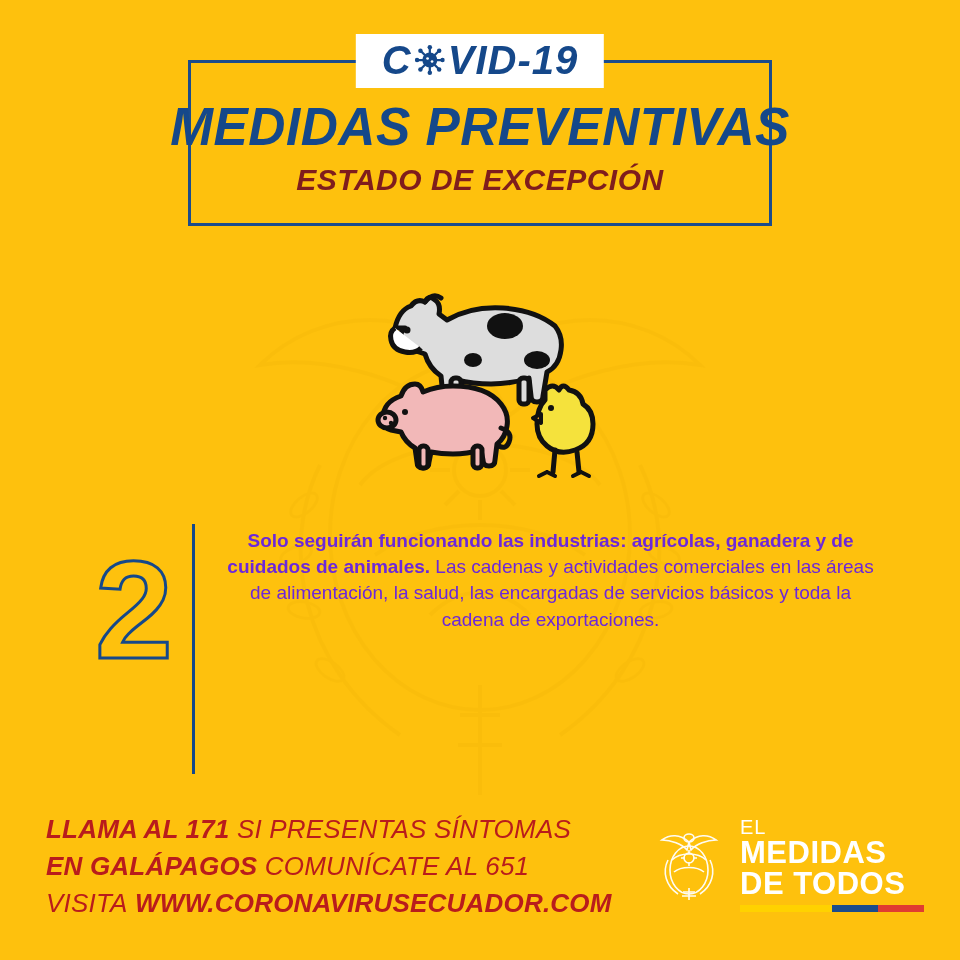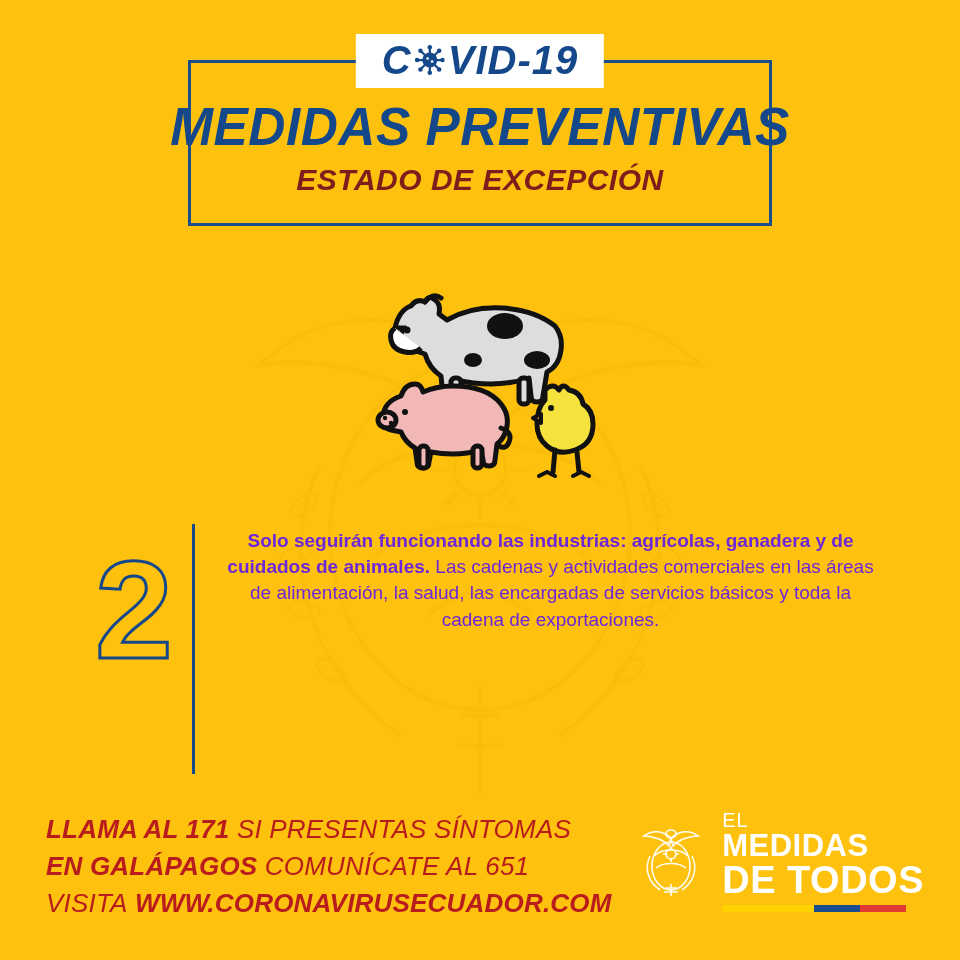--- a/index.html
+++ b/index.html
@@ -187,21 +187,21 @@
   }
   .gov-shield { width: 62px; height: 74px; opacity: 0.95; }
   .gov-shield svg { display: block; width: 100%; height: 100%; }
   .gov-text {
     font-family: "Liberation Sans", sans-serif;
     color: #FFFFFF;
     line-height: 1.0;
   }
   .gov-text .l1 { font-size: 20px; letter-spacing: 1px; }
   .gov-text .l2 { font-size: 31px; font-weight: bold; letter-spacing: 0.5px; }
-  .gov-text .l3 { font-size: 38px; font-weight: bold; letter-spacing: 0.5px; }
+  .gov-text .l3 { font-size: 31px; font-weight: bold; letter-spacing: 0.5px; }
   .flag-bar {
     margin-top: 6px;
     width: 184px;
     height: 7px;
     display: flex;
   }
   .flag-bar span { display: block; height: 100%; }
   .flag-y { width: 50%; background: #FFD200; }
   .flag-b { width: 25%; background: #1B4C8C; }
   .flag-r { width: 25%; background: #E03C31; }

